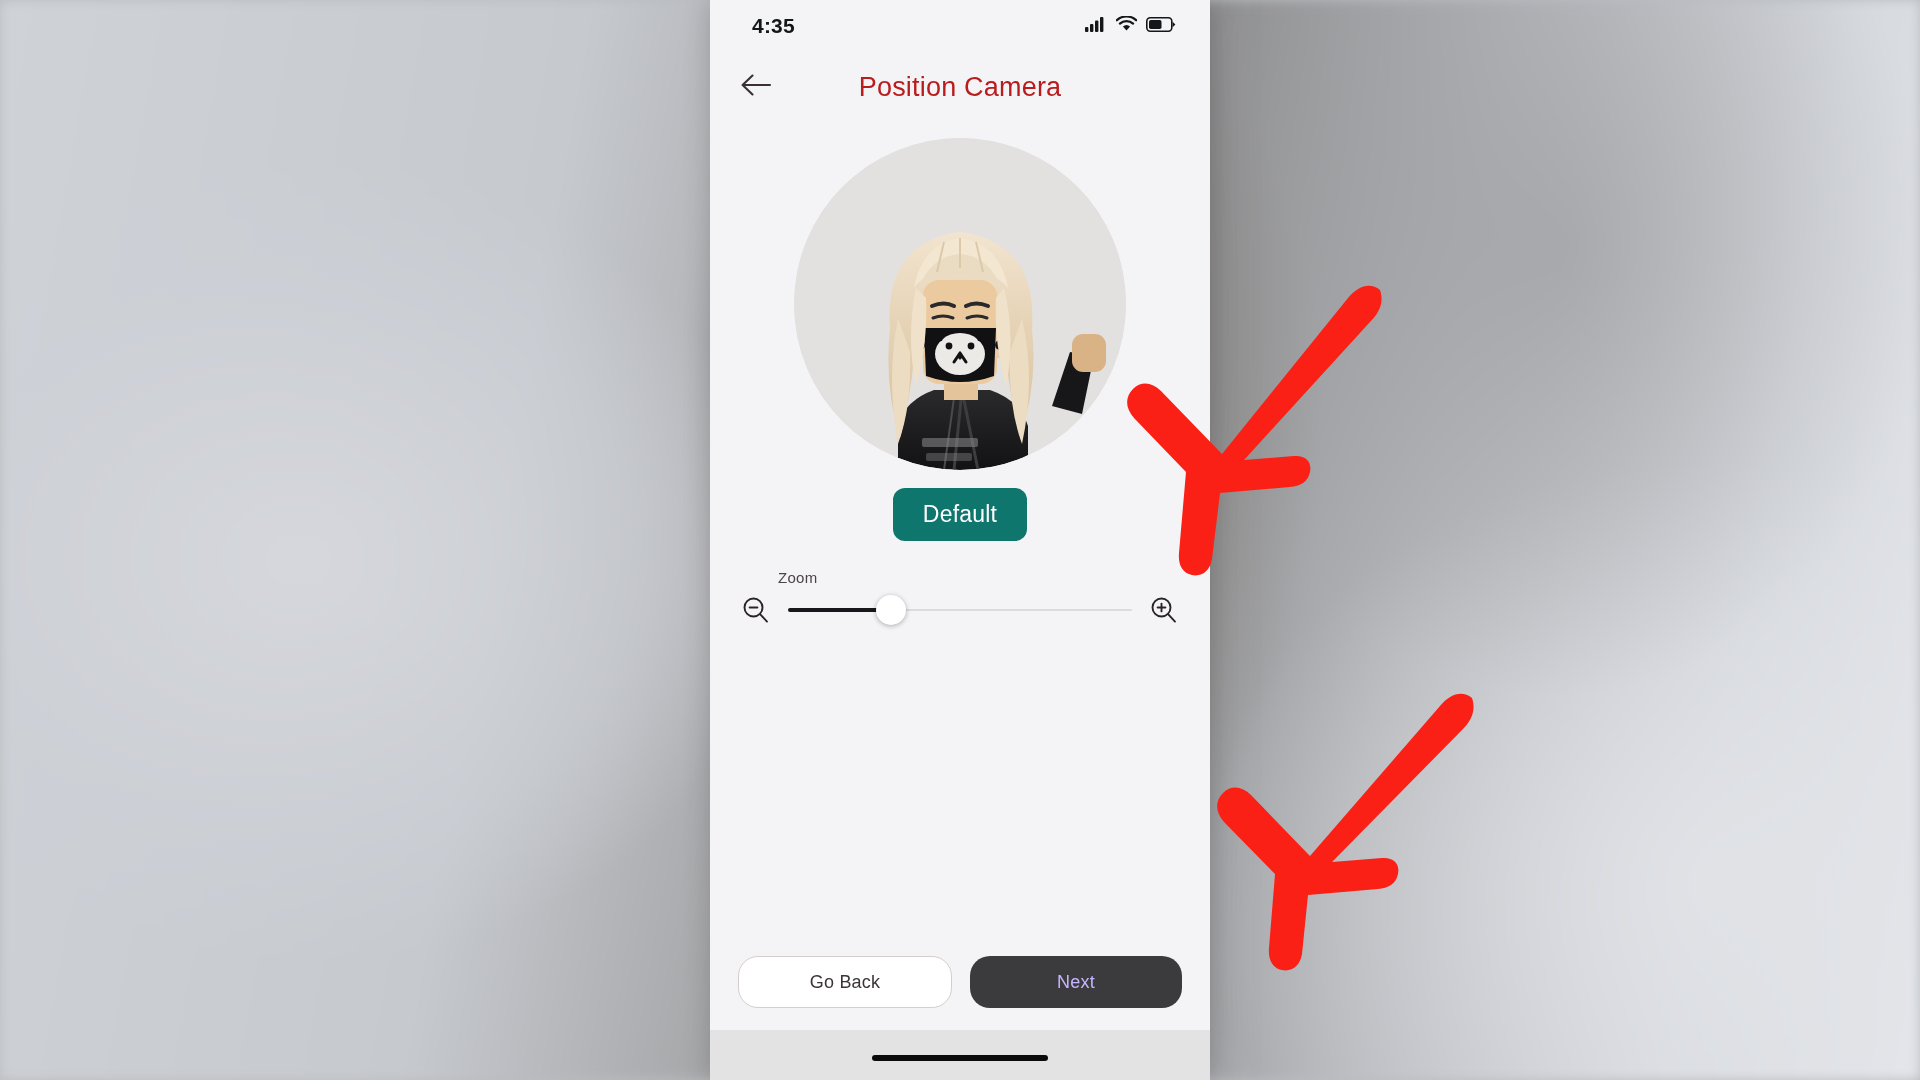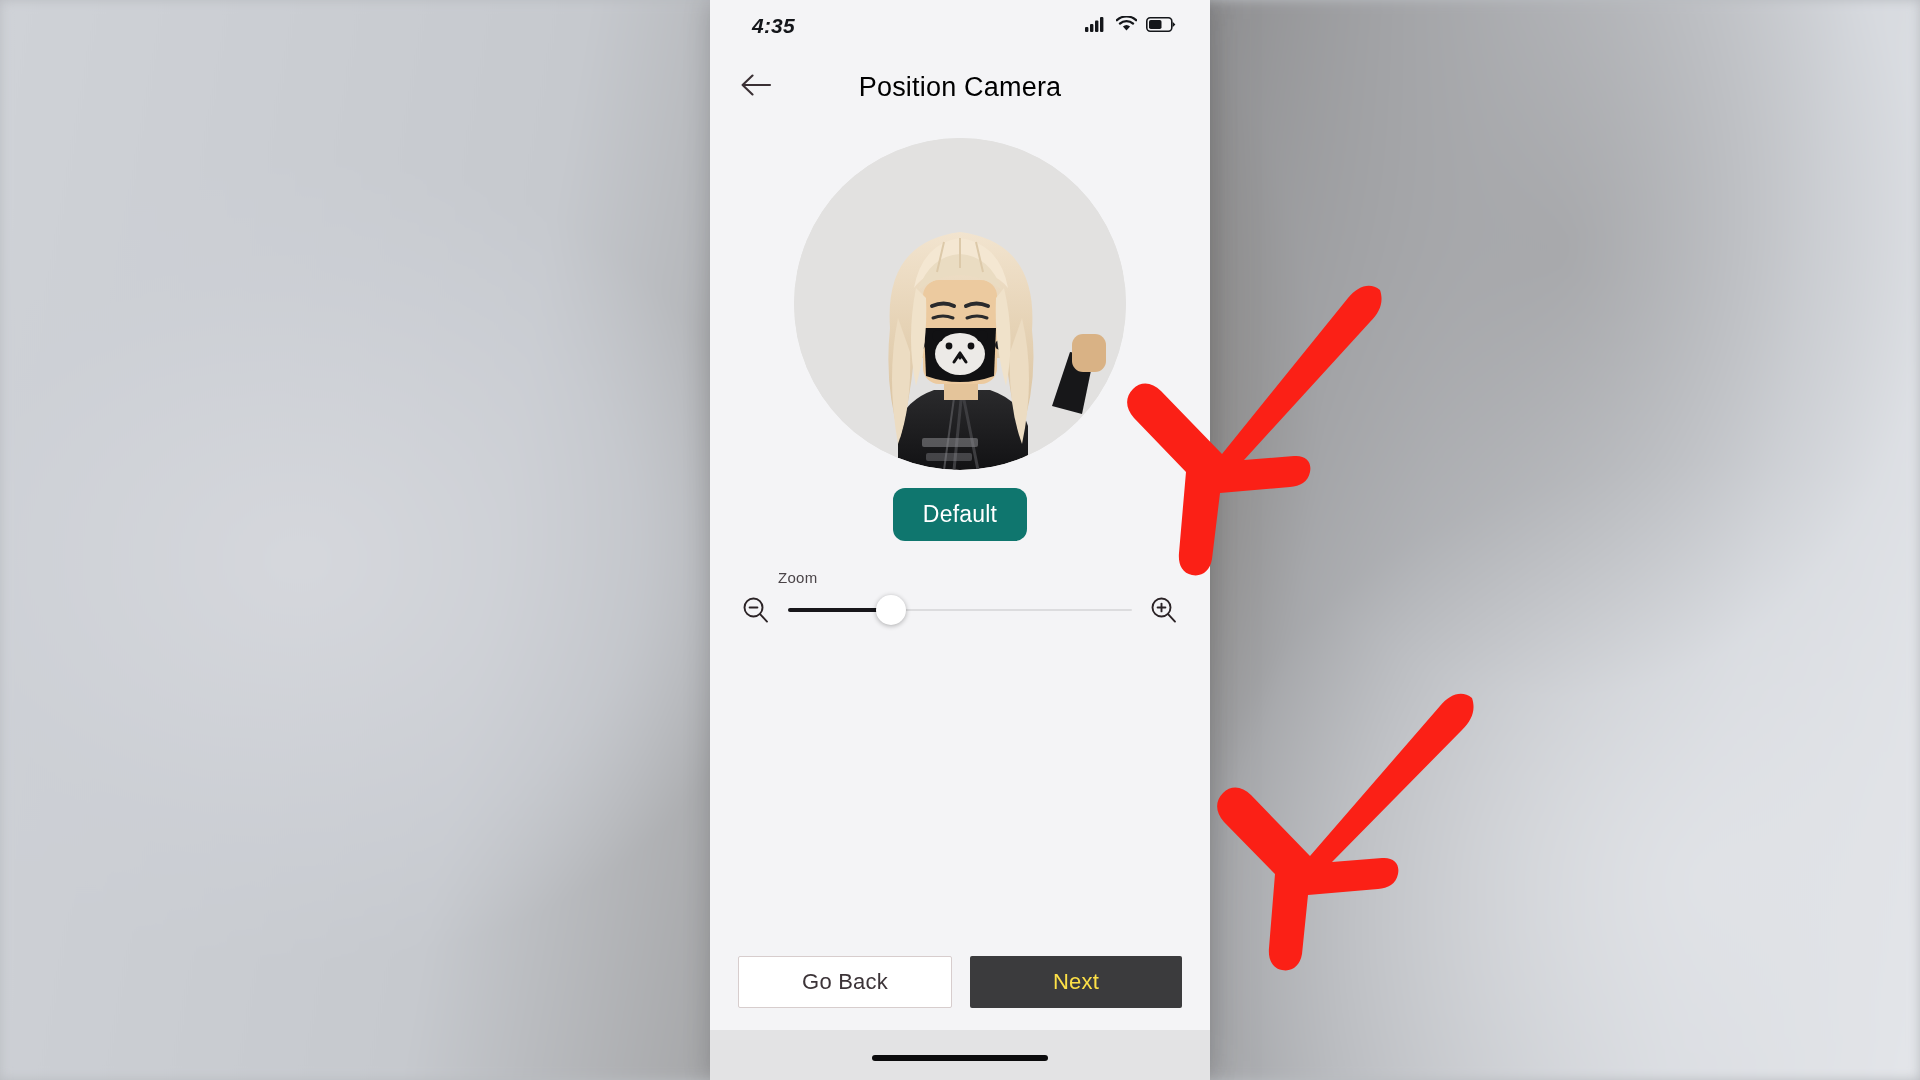--- a/index.html
+++ b/index.html
@@ -38,37 +38,36 @@
   #phone-screen{
     position:absolute; left:0; top:0; width:500px; height:1030px;
     background:#f4f4f6;
   }
 
   
   #statusbar{
     height:52px; display:flex; align-items:center;
     justify-content:space-between;
     padding:0 34px 0 42px;
-    font-style:italic;
   }
   #status-time{
     font-size:21px; font-weight:700; color:#14161a;
     letter-spacing:.2px;
   }
   #status-icons{ display:flex; align-items:center; gap:9px; }
 
   
   #header{
     height:70px; display:flex; align-items:center;
     position:relative; padding:0 26px;
   }
   #back-arrow{ width:40px; height:40px; display:flex; align-items:center; justify-content:center; cursor:pointer; }
   #page-title{
     position:absolute; left:0; right:0; text-align:center;
-    font-size:27px; color:#000000; letter-spacing:.2px;
+    font-size:27px; color:#b91c1c; letter-spacing:.2px;
     pointer-events:none;
   }
 
   
   #avatar-wrap{ display:flex; justify-content:center; margin-top:16px; }
   #avatar{
     width:332px; height:332px; border-radius:50%;
     background:#e2e1e0; overflow:hidden; position:relative;
   }
 
@@ -97,25 +96,25 @@
     background:#fff; box-shadow:0 1px 5px rgba(0,0,0,.30);
     transform:translateX(-50%); cursor:pointer;
   }
 
   
   #footer{
     position:absolute; left:0; right:0; bottom:0; height:96px;
     display:flex; align-items:center; gap:18px; padding:0 28px;
   }
   .foot-btn{
-    flex:1 1 0; height:52px; border-radius:2px;
-    font-size:22px; cursor:pointer; letter-spacing:.2px;
+    flex:1 1 0; height:52px; border-radius:20px;
+    font-size:18px; cursor:pointer; letter-spacing:.2px;
   }
   #go-back-btn{ background:#fff; border:1px solid #d7cdcd; color:#3c3438; }
-  #next-btn{ background:#3b3b3d; border:none; color:#fde047; }
+  #next-btn{ background:#3b3b3d; border:none; color:#c4b5fd; }
 
   
   #home-area{
     position:absolute; left:0; bottom:0; width:500px; height:50px;
     background:#e3e3e4; display:flex; align-items:center; justify-content:center;
   }
   #home-indicator{ width:176px; height:6px; border-radius:4px; background:#0b0b0c; margin-top:6px; }
 
   
   .red-arrow{ position:absolute; pointer-events:none; }

